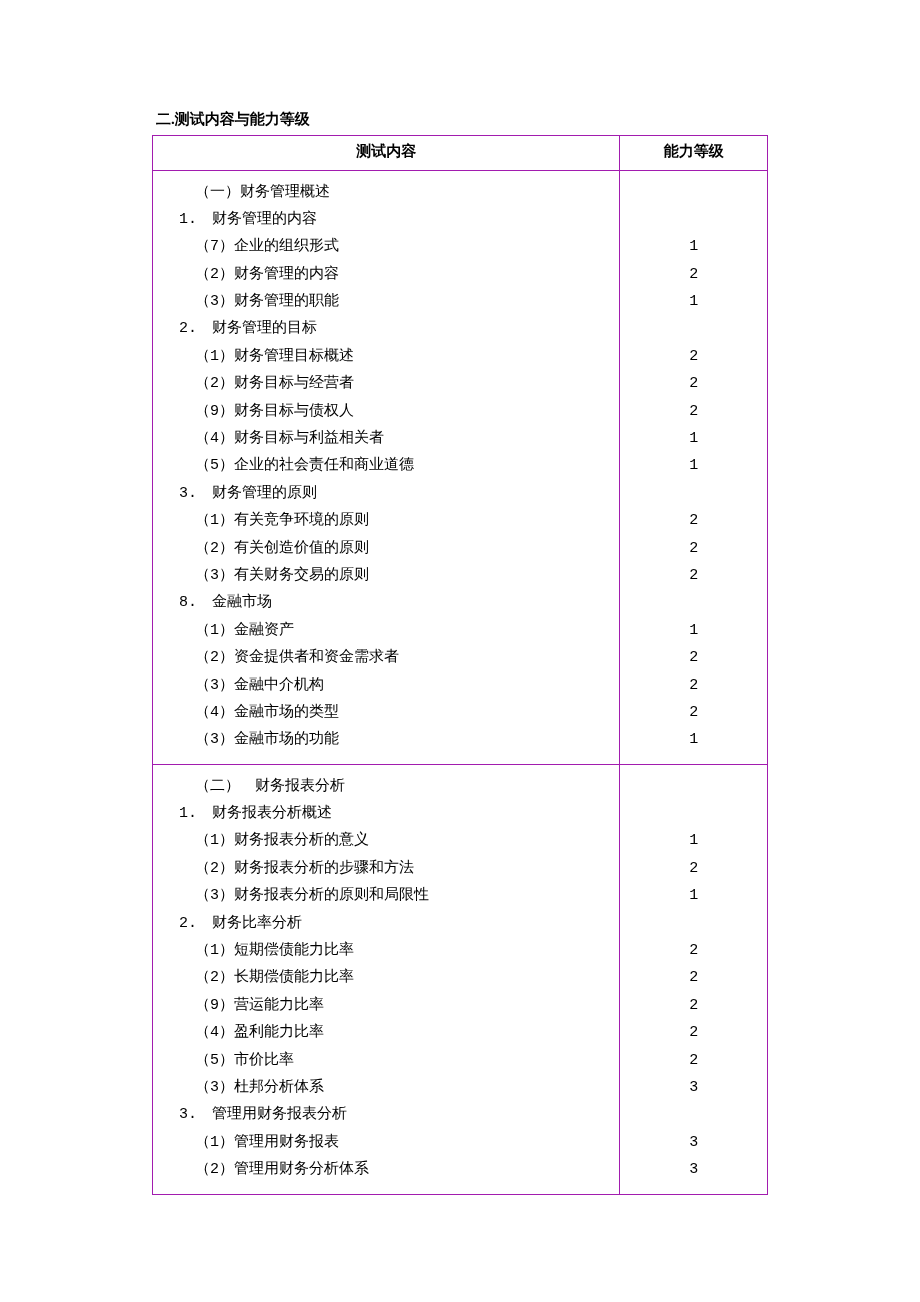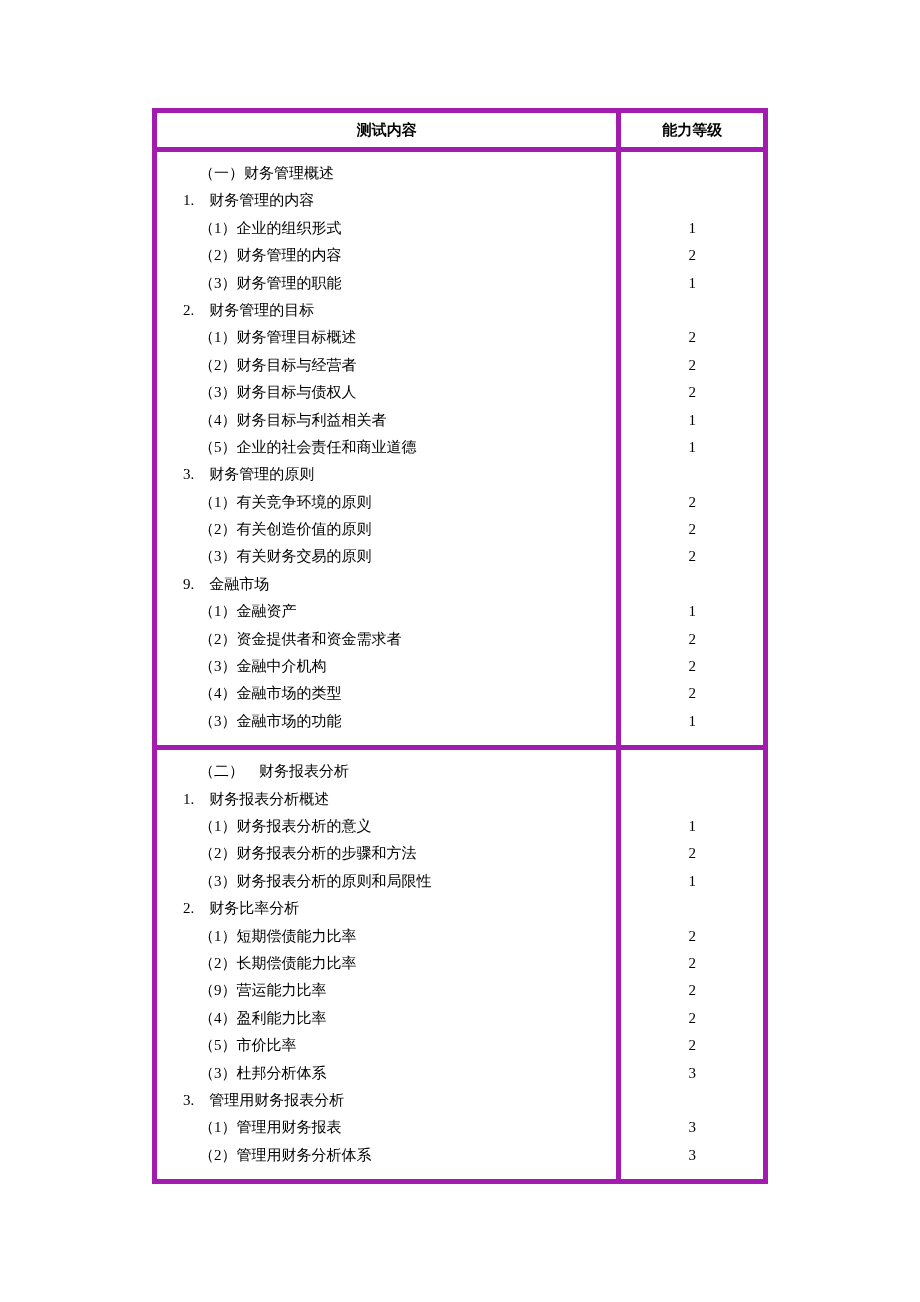--- a/index.html
+++ b/index.html
@@ -20,23 +20,24 @@
   .section-title {
     font-weight: bold;
     margin: 0 0 4px 4px;
   }
   table.content-table {
     border-collapse: collapse;
     width: 100%;
   }
   table.content-table th,
   table.content-table td {
-    border: 5px solid #a21caf;
+    border: 1px solid #a21caf;
     padding: 4px;
     vertical-align: top;
+    font-family: Liberation Mono, monospace;
   }
   table.content-table th {
     font-weight: bold;
     text-align: center;
     height: 26px;
     line-height: 26px;
   }
   th.col-content { width: 76%; }
   th.col-level { width: 24%; }
   .cell-content {
@@ -56,47 +57,48 @@
     height: 27.4px;
     line-height: 27.4px;
     text-align: center;
   }
   .num-row-label { display:inline-block; margin-left: -16px; }
 </style>
 </head>
 <body>
 
 <div class="page">
+  <div class="section-title">二.测试内容与能力等级</div>
   <table class="content-table">
     <thead>
       <tr>
         <th class="col-content">测试内容</th>
         <th class="col-level">能力等级</th>
       </tr>
     </thead>
     <tbody id="table-body">
         <tr>
           <td>
             <div class="cell-content">
               <span class="row-line">（一）财务管理概述</span>
               <span class="row-line"><span class="num-row-label">1.　财务管理的内容</span></span>
-              <span class="row-line">（1）企业的组织形式</span>
+              <span class="row-line">（7）企业的组织形式</span>
               <span class="row-line">（2）财务管理的内容</span>
               <span class="row-line">（3）财务管理的职能</span>
               <span class="row-line"><span class="num-row-label">2.　财务管理的目标</span></span>
               <span class="row-line">（1）财务管理目标概述</span>
               <span class="row-line">（2）财务目标与经营者</span>
-              <span class="row-line">（3）财务目标与债权人</span>
+              <span class="row-line">（9）财务目标与债权人</span>
               <span class="row-line">（4）财务目标与利益相关者</span>
               <span class="row-line">（5）企业的社会责任和商业道德</span>
               <span class="row-line"><span class="num-row-label">3.　财务管理的原则</span></span>
               <span class="row-line">（1）有关竞争环境的原则</span>
               <span class="row-line">（2）有关创造价值的原则</span>
               <span class="row-line">（3）有关财务交易的原则</span>
-              <span class="row-line"><span class="num-row-label">9.　金融市场</span></span>
+              <span class="row-line"><span class="num-row-label">8.　金融市场</span></span>
               <span class="row-line">（1）金融资产</span>
               <span class="row-line">（2）资金提供者和资金需求者</span>
               <span class="row-line">（3）金融中介机构</span>
               <span class="row-line">（4）金融市场的类型</span>
               <span class="row-line">（3）金融市场的功能</span>
             </div>
           </td>
           <td>
             <div class="cell-level">
               <span class="level-line">&nbsp;</span>

